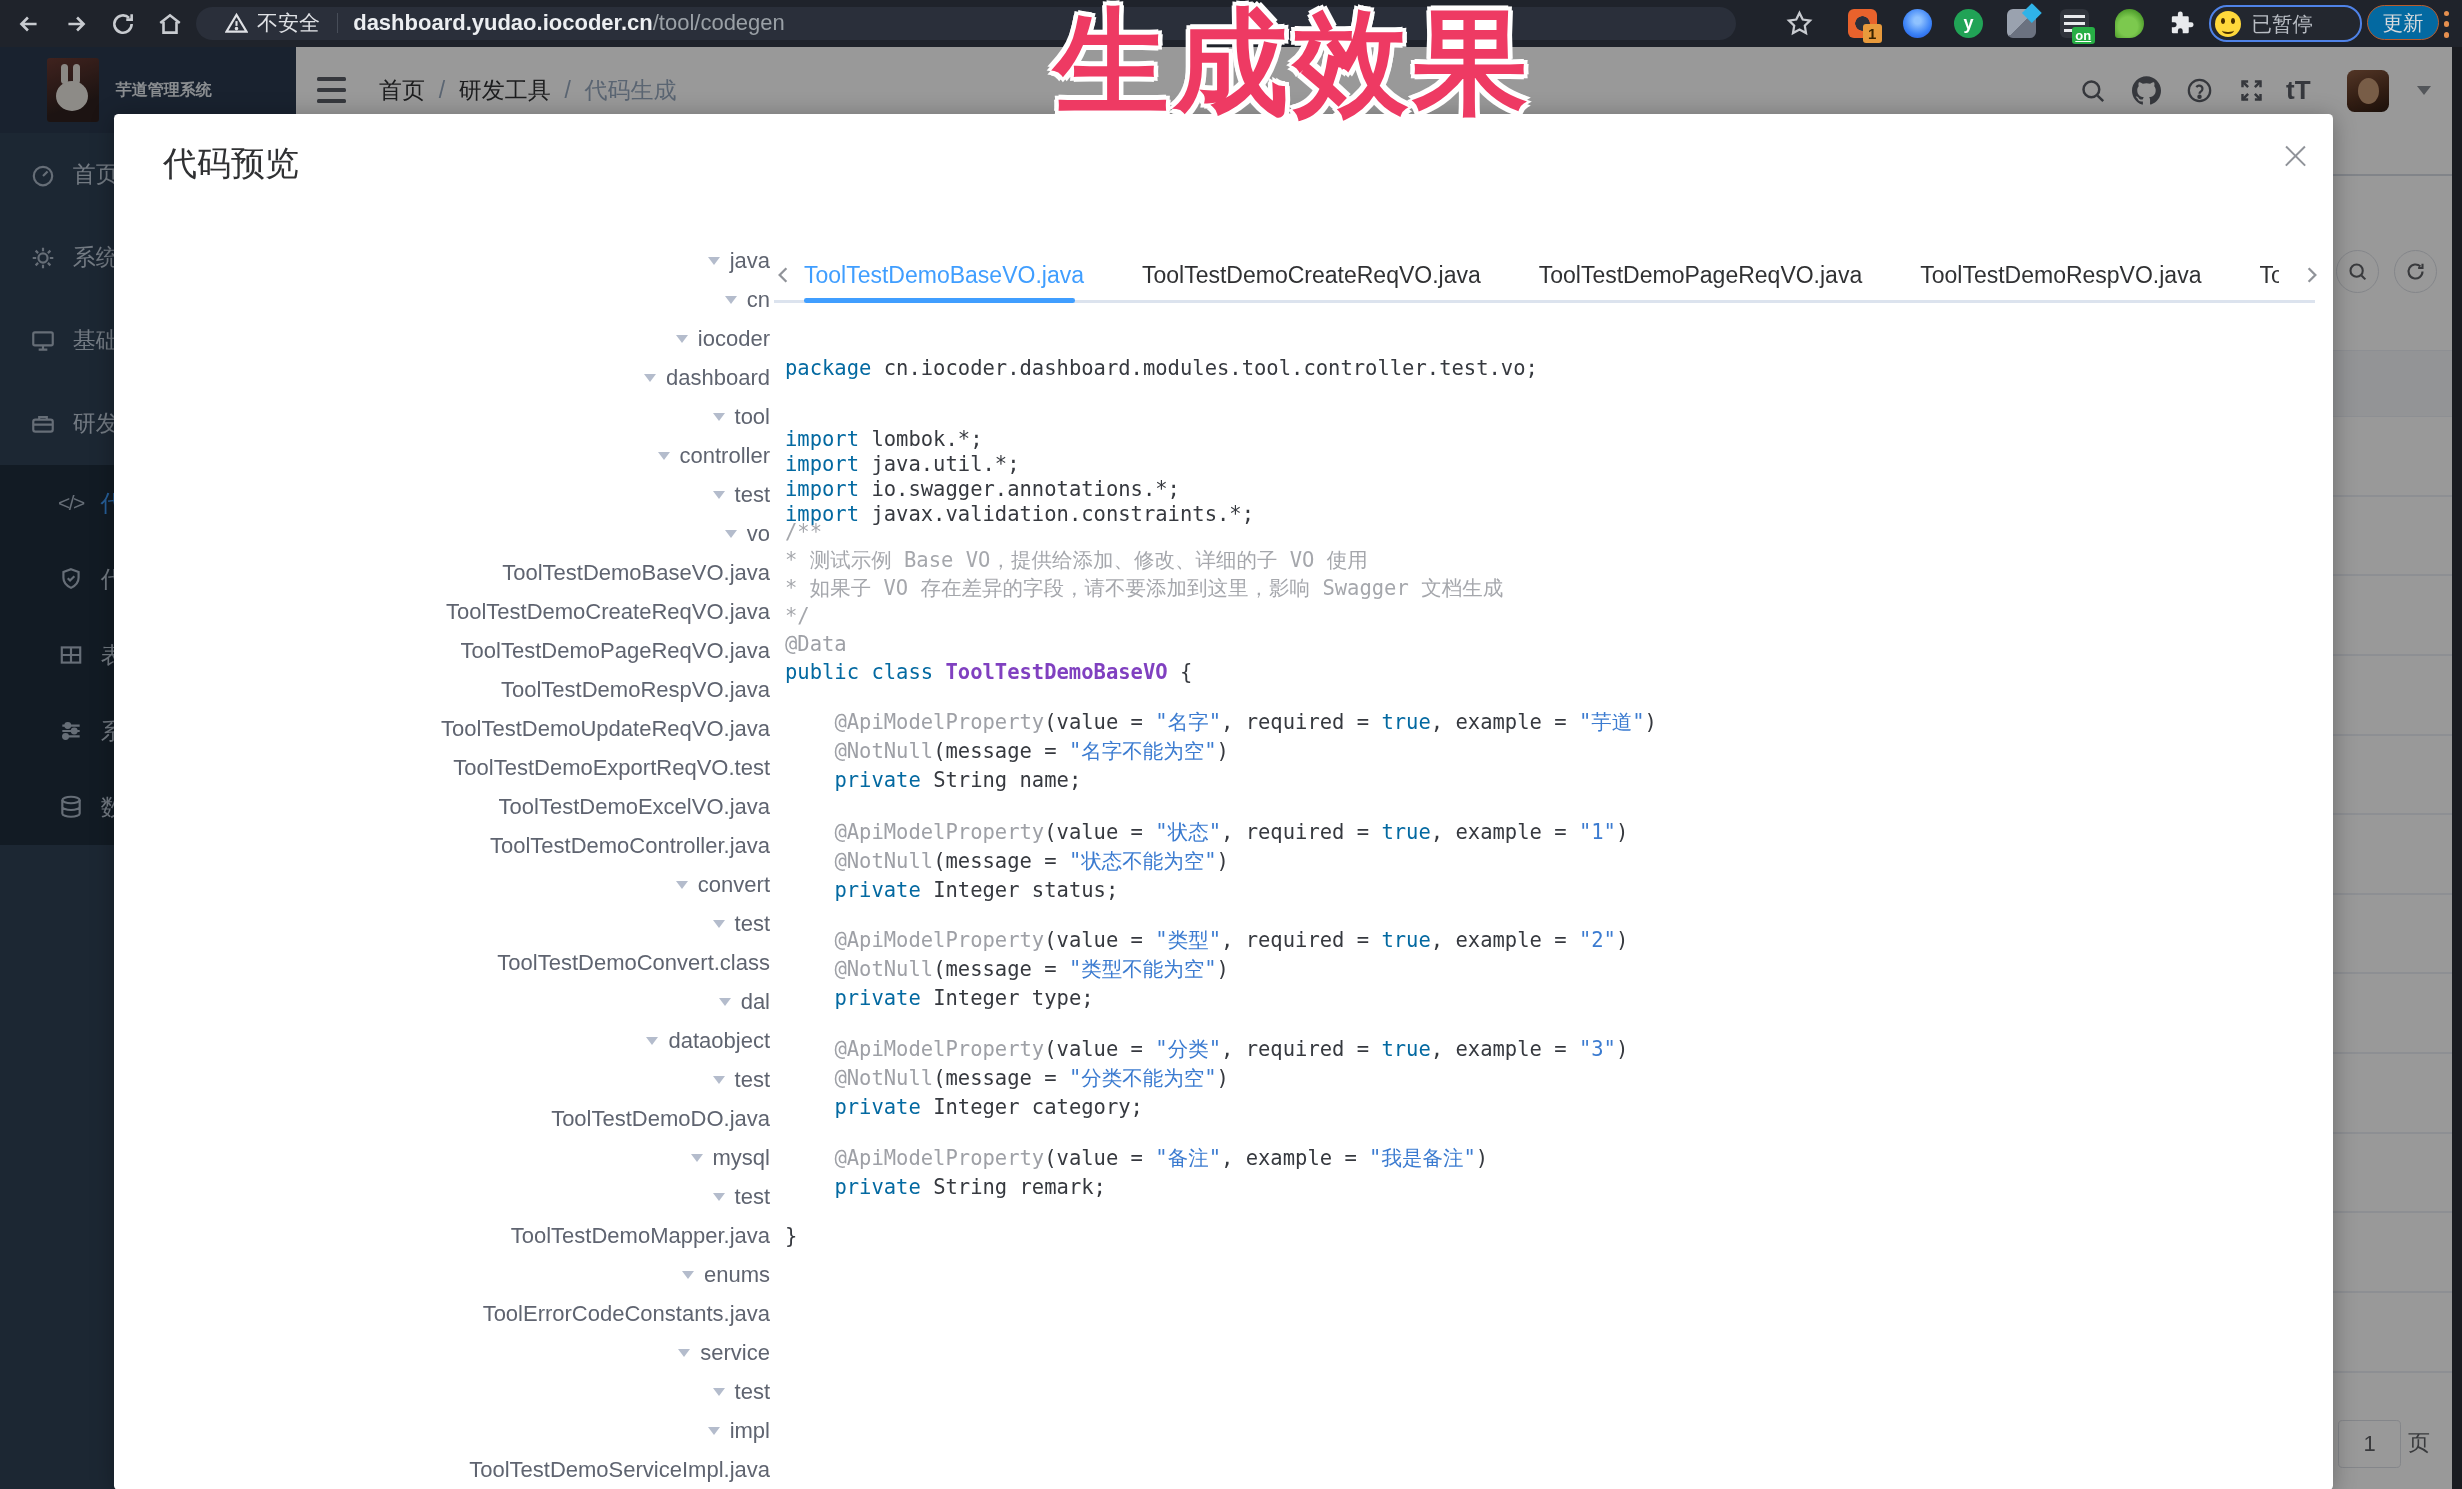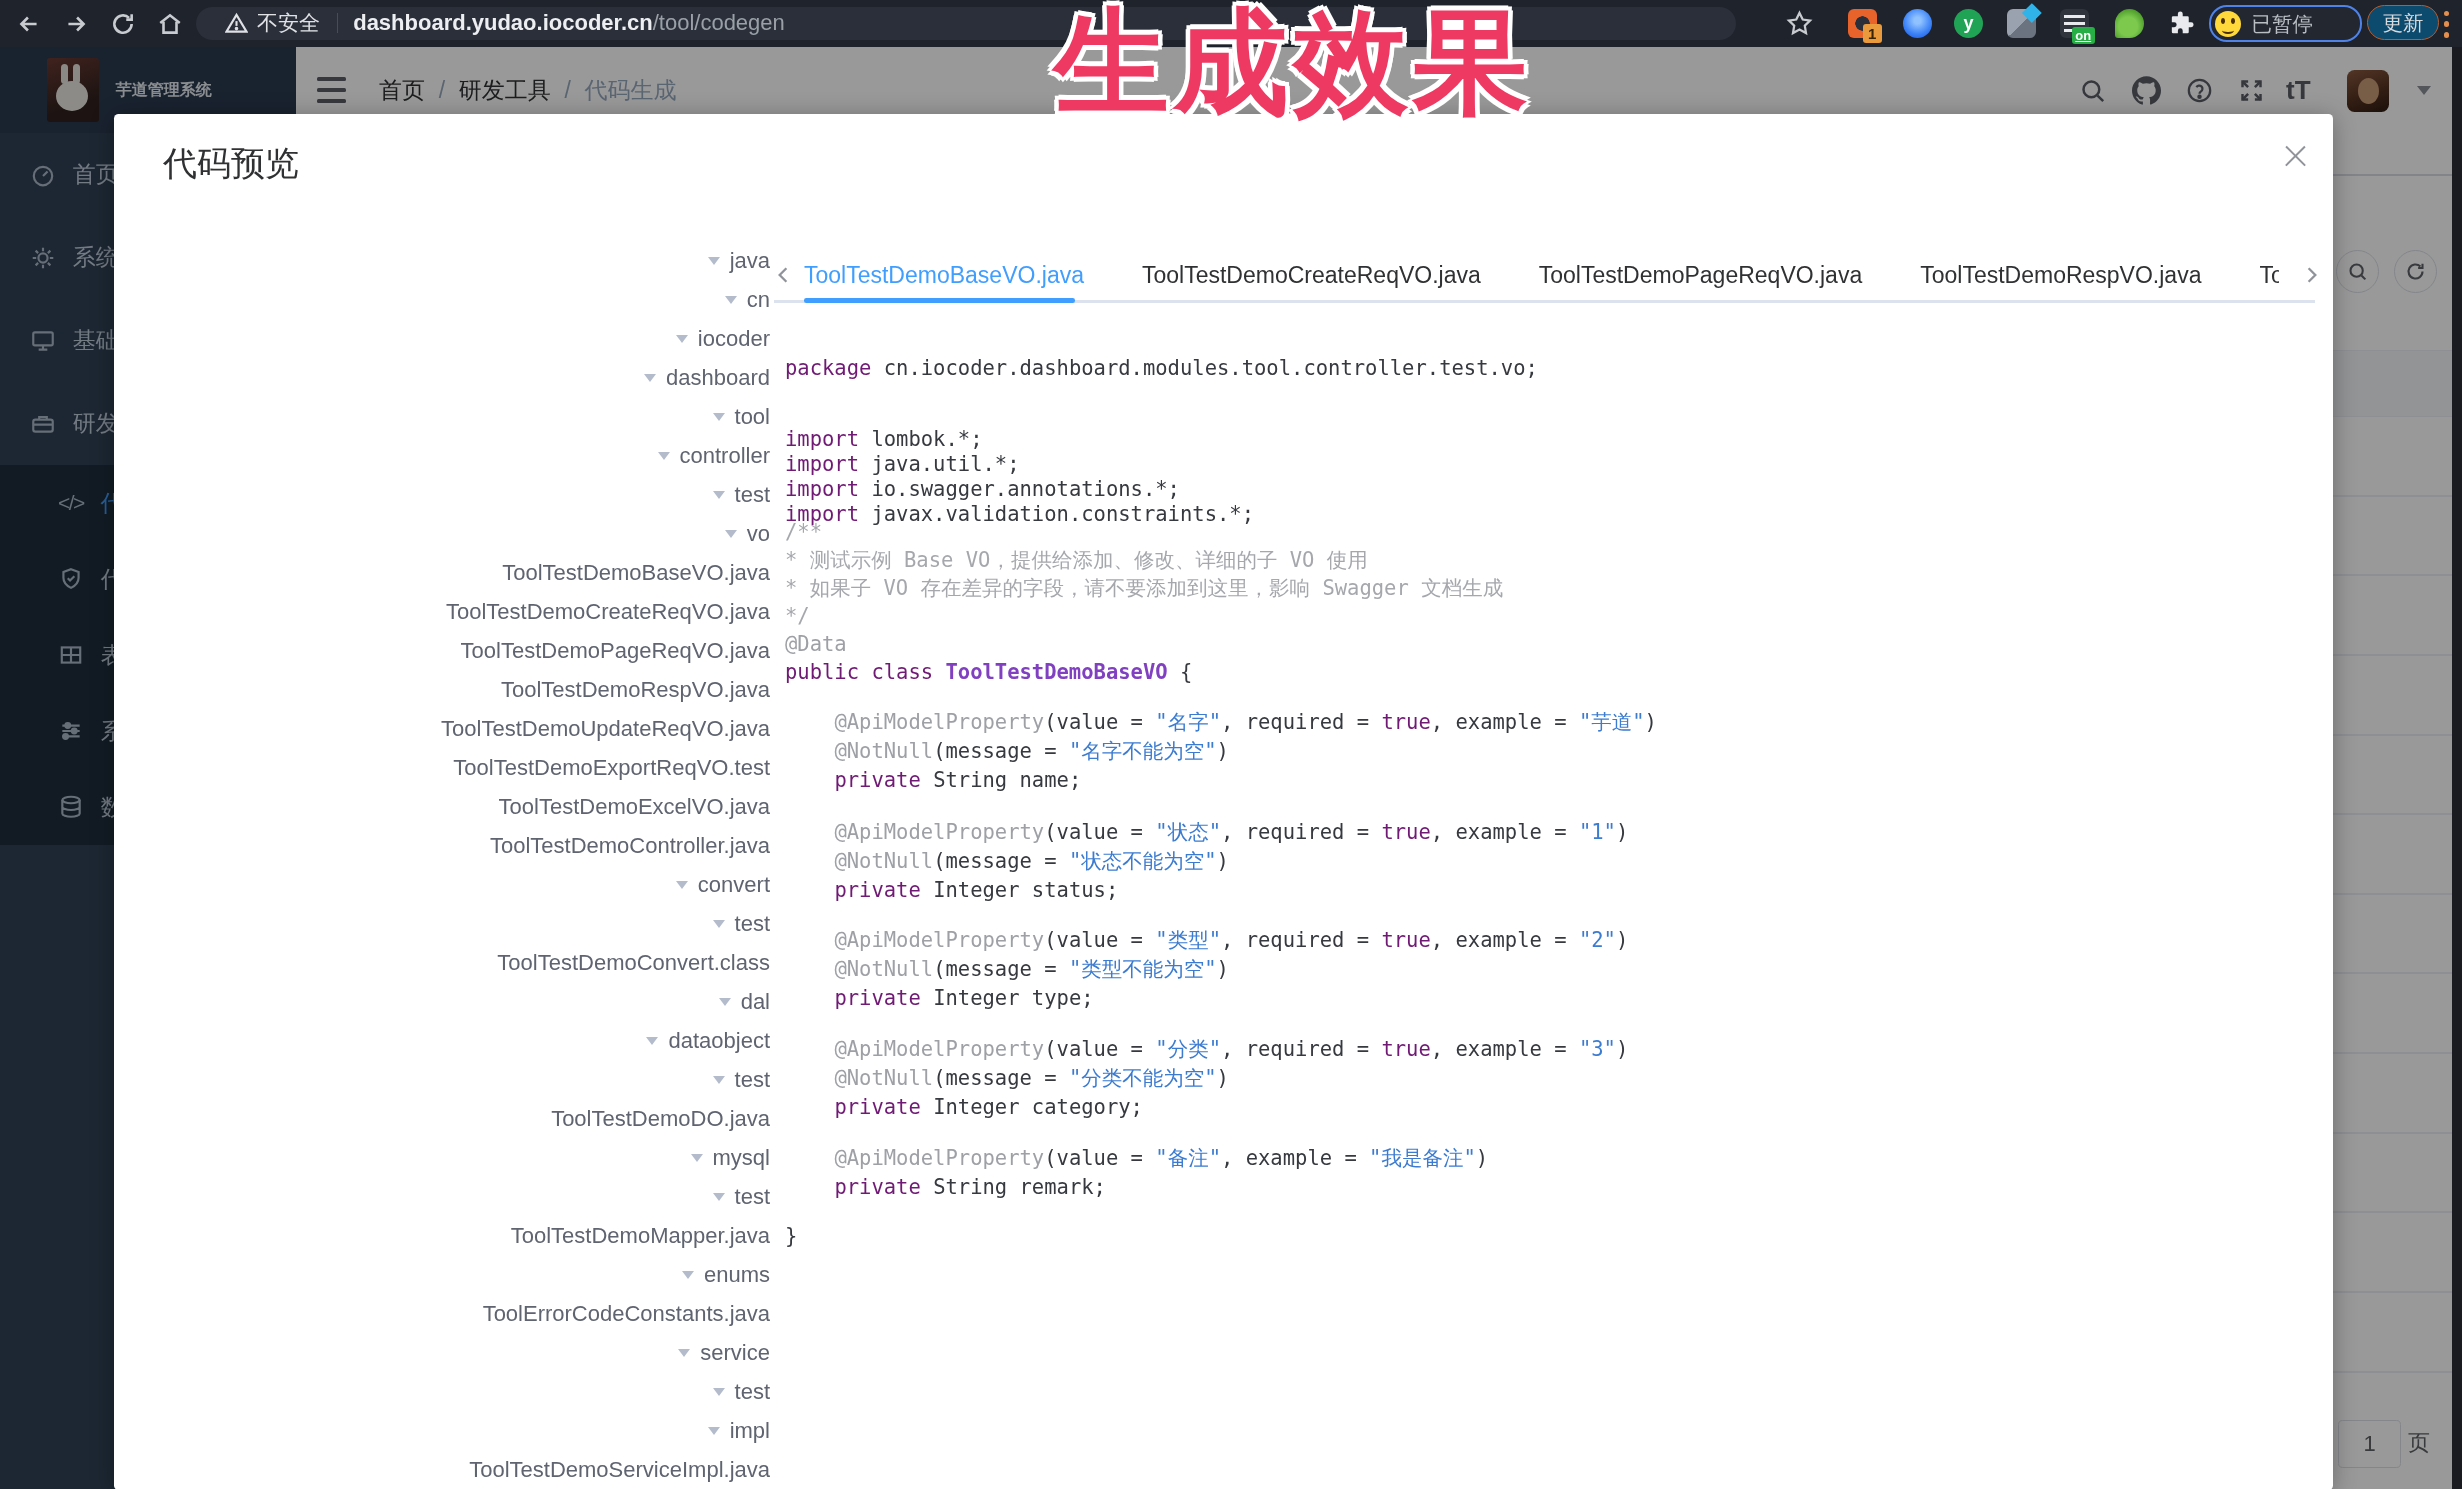--- a/index.html
+++ b/index.html
@@ -13,21 +13,21 @@
             background:#2a2f3a;display:flex;align-items:center;color:#e8eaed;font-size:22px;}
   #url-pill .warn{margin-left:29px;display:flex;align-items:center;color:#dfe1e5;}
   #url-pill .sec{margin-left:9px;font-size:21px;color:#dfe1e5;}
   #url-pill .div{width:1.5px;height:20px;background:#474d58;margin:0 15px 0 16.7px;}
   #url-pill .host{font-weight:bold;color:#eceef1;}
   #url-pill .path{color:#9aa0a6;}
   .ext{position:absolute;top:9px;width:29px;height:29px;border-radius:6px;}
   .pill{position:absolute;top:5.3px;height:33px;border-radius:18px;display:flex;align-items:center;
         font-size:20.5px;color:#b9bdc4;}
   #paused-pill{left:2209px;width:149px;border:2.3px solid #4f83e8;background:#23272f;}
-  #update-pill{left:2367px;width:70px;border:1.5px solid #b85c2e;background:#0c4a6e;justify-content:center;color:#d8dadc;}
+  #update-pill{left:2367px;width:70px;border:1.5px solid #b85c2e;background:#0369a1;justify-content:center;color:#d8dadc;}
   #kebab{position:absolute;left:2444px;top:10.6px;width:7.6px;height:27px;display:flex;flex-direction:column;justify-content:space-between;}
   #kebab i{width:5.3px;height:5.3px;border-radius:50%;background:#e58f4f;}
   .face{width:26px;height:26px;border-radius:50%;background:#ffd83b;margin-left:3.8px;position:relative;flex:none;}
   .face:before{content:"";position:absolute;left:6px;top:7.6px;width:3.8px;height:5.3px;background:#4a3000;border-radius:50%;box-shadow:10px 0 0 #4a3000;}
   .face:after{content:"";position:absolute;left:6.8px;top:16px;width:12px;height:5.3px;border-bottom:2.3px solid #4a3000;border-radius:50%;}
   
   #viewport{position:absolute;left:0;top:47px;width:2462px;height:1443px;}
   #app{position:absolute;inset:0;background:#fff;}
   #app-header{position:absolute;left:0;top:0;width:2462px;height:86px;background:#fff;}
   #logo-block{position:absolute;left:0;top:0;width:296px;height:86px;background:#2b3a4f;display:flex;align-items:center;}
@@ -84,21 +84,21 @@
   .tab{display:flex;align-items:center;white-space:nowrap;flex:none;}
   .tab.active{color:#409eff;}
   #tab-underline-full{position:absolute;left:660px;top:186px;width:1541px;height:3px;background:#dce3ee;}
   #tab-underline-active{position:absolute;left:690px;top:184px;width:271px;height:4.6px;background:#409eff;border-radius:2.3px;}
   .tab-chevron{position:absolute;top:146px;width:23px;height:30px;color:#909399;}
   
   #code{position:absolute;left:671px;top:0;width:1517px;height:1376px;font-family:"DejaVu Sans Mono","Liberation Mono",monospace;
         font-size:20.5px;color:#36393f;}
   .cgroup{position:absolute;left:0;white-space:pre;}
   .cline{display:block;}
-  .k{color:#701a75;} .a{color:#9ea0a6;} .c{color:#a5a7ac;} .s{color:#3b7bd0;} .t{color:#8040c0;font-weight:bold;} .p{color:#36393f;}
+  .k{color:#0369a1;} .a{color:#9ea0a6;} .c{color:#a5a7ac;} .s{color:#3b7bd0;} .t{color:#8040c0;font-weight:bold;} .p{color:#36393f;}
   
   #annotation{position:absolute;left:1054px;top:-13.7px;z-index:9;font-size:115px;font-weight:bold;color:#ee3a63;letter-spacing:4.6px;
     text-shadow:-4.6px 0 0 #fff,4.6px 0 0 #fff,0 -4.6px 0 #fff,0 4.6px 0 #fff,-3.8px -3.8px 0 #fff,3.8px -3.8px 0 #fff,-3.8px 3.8px 0 #fff,3.8px 3.8px 0 #fff;}
 </style>
 </head>
 <body>
 
 <div id="stage">
 
   <div id="browser-bar">

